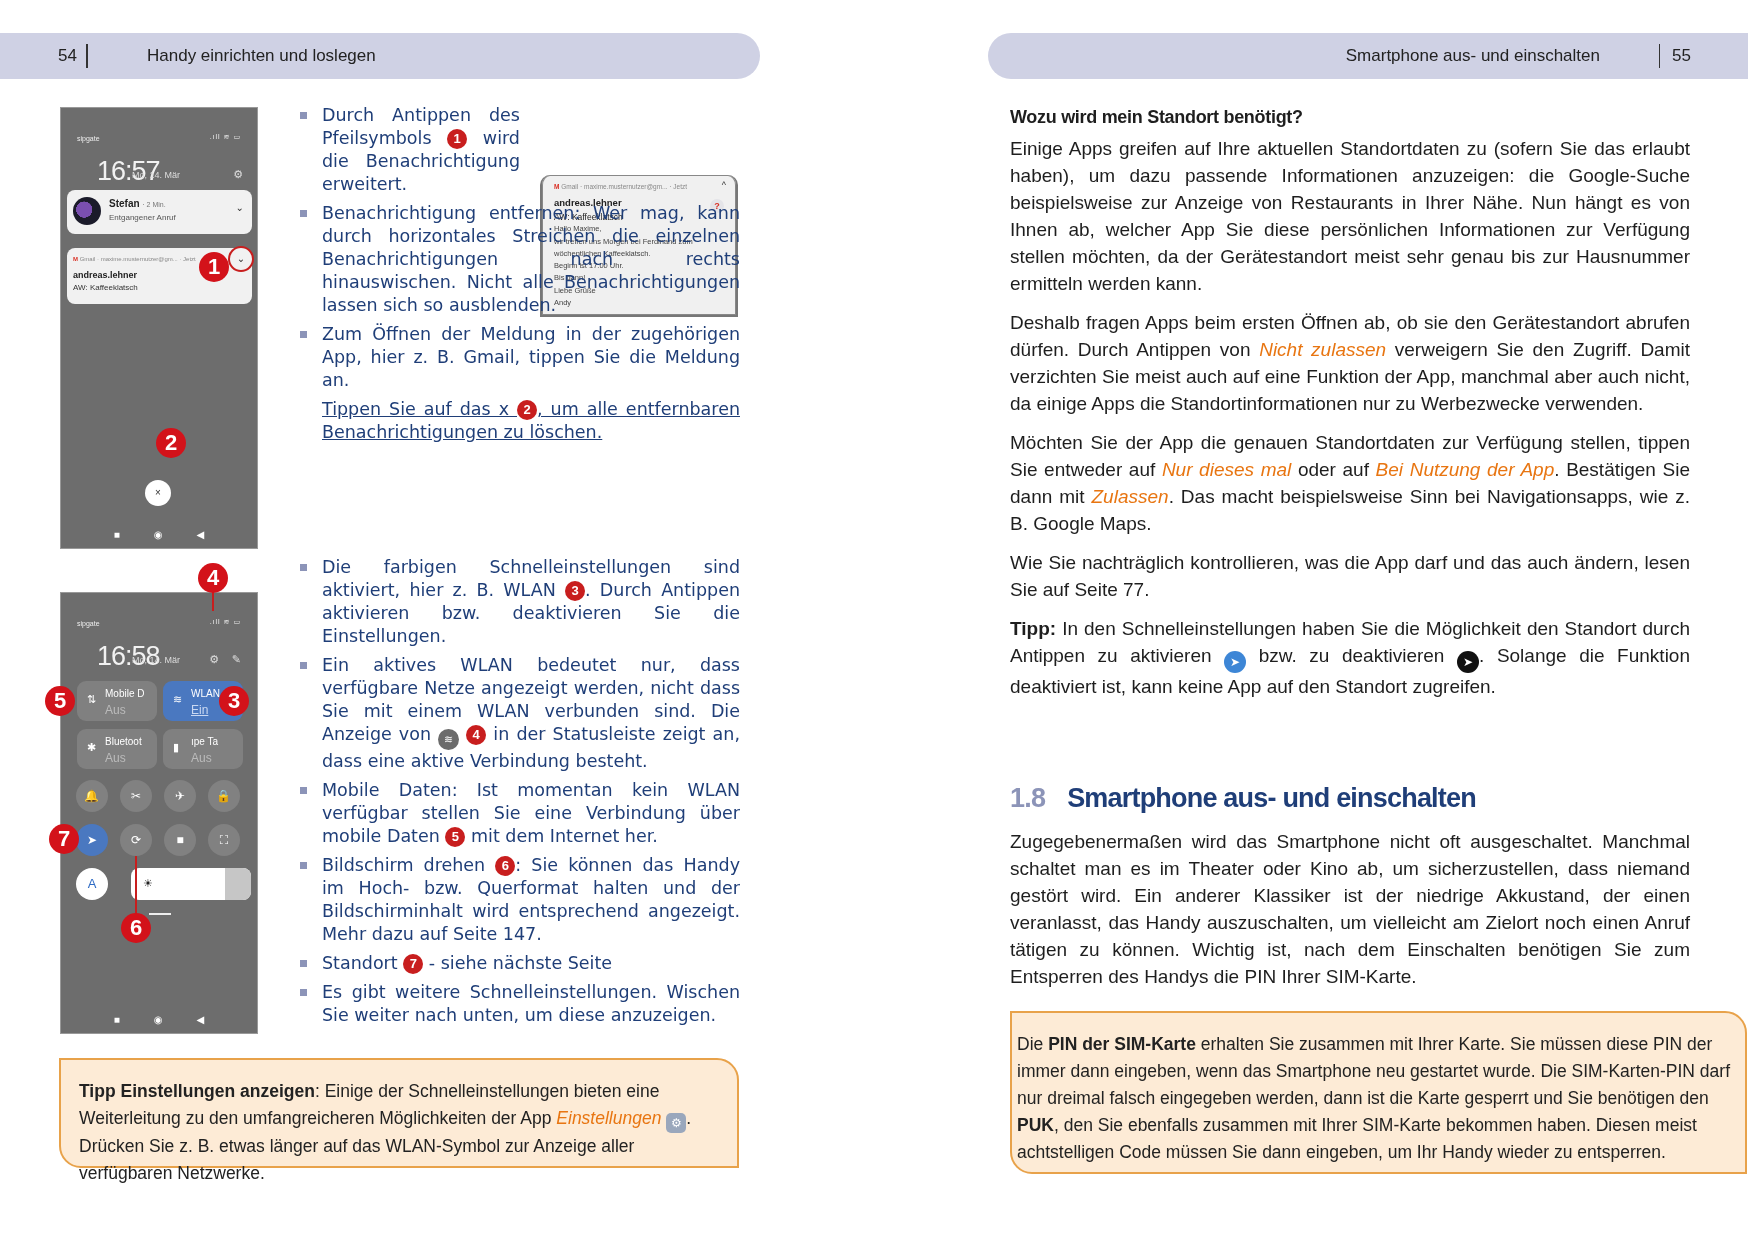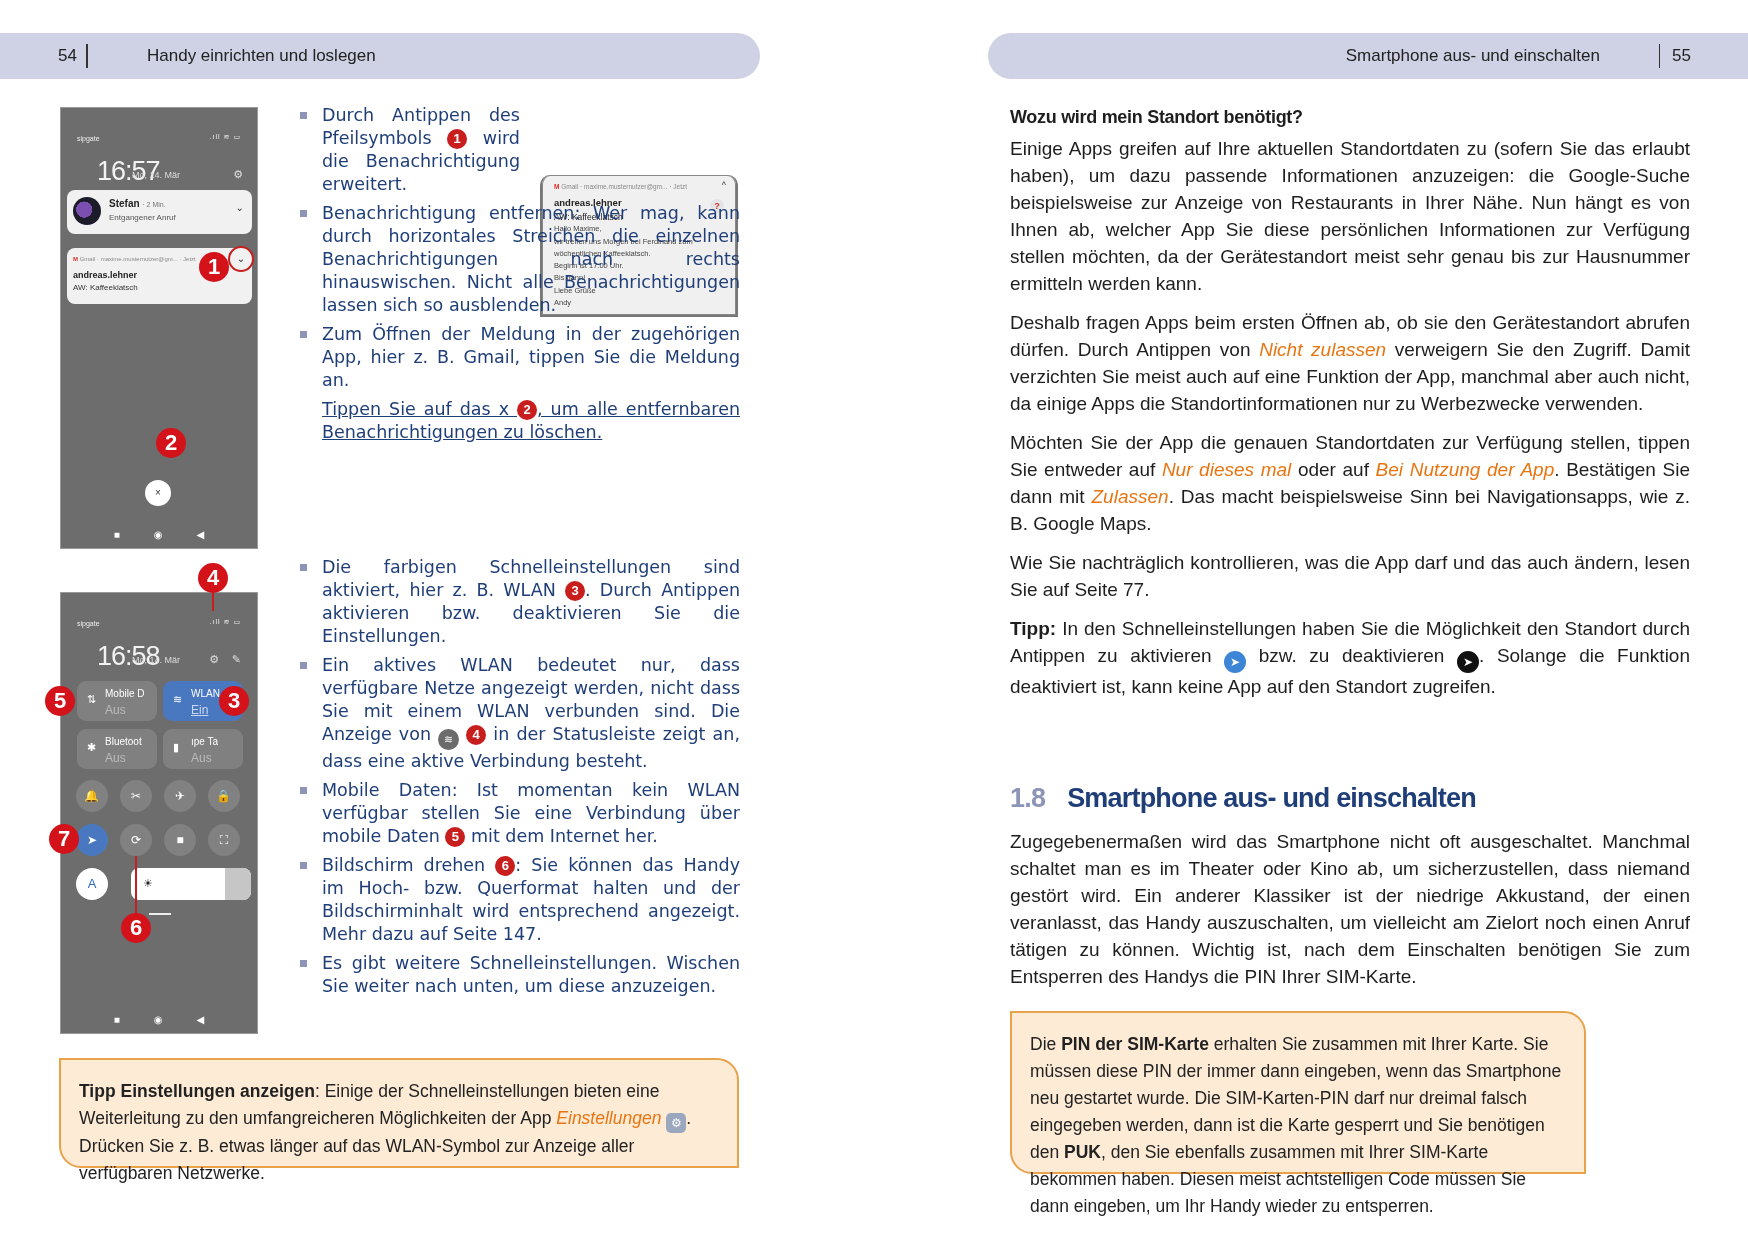--- a/index.html
+++ b/index.html
@@ -75,21 +75,21 @@
   .lcol ul { list-style: none; }
   .lcol li { position: relative; padding-left: 22px; margin-bottom: 6px; }
   .lcol li::before { content: ""; position: absolute; left: 0; top: 8px; width: 7px; height: 7px; background: #8c94b8; }
   .lcol p.cont { padding-left: 22px; margin-top: 4px; text-decoration: underline; }
   .num { display: inline-block; width: 20px; height: 20px; border-radius: 50%; background: #c81e1e; color: #fff; font-weight: bold; font-size: 13px; text-align: center; line-height: 20px; font-family: "Liberation Sans", sans-serif; vertical-align: 1px; }
   .wifi-dot { display: inline-block; width: 21px; height: 21px; border-radius: 50%; background: #6b6b6b; color: #fff; font-size: 11px; text-align: center; line-height: 21px; vertical-align: -3px; }
 
   
   .tipbox { position: absolute; background: #fdebd6; border: 2px solid #e8a24a; border-radius: 0 22px 0 22px; font-family: "Liberation Sans", sans-serif; color: #222; }
   .tip-left { left: 59px; top: 1058px; width: 680px; height: 110px; padding: 18px 18px; font-size: 17.5px; line-height: 27px; transform-origin: left; }
-  .tip-right { left: 1010px; top: 1011px; width: 576px; height: 163px; padding: 18px 18px; font-size: 17.5px; line-height: 27px; }
+  .tip-right { left: 1010px; top: 1011px; width: 737px; height: 163px; padding: 18px 5px; font-size: 17.5px; line-height: 27px; }
   .tipbox b { font-weight: bold; }
   .orange { color: #e87511; font-style: italic; }
   .gear-badge { display: inline-block; width: 20px; height: 20px; border-radius: 5px; background: #9aa7bc; color: #fff; font-size: 12px; text-align: center; line-height: 20px; vertical-align: -3px; }
 
   
   .rcol { position: absolute; left: 1010px; width: 680px; font-family: "Liberation Sans", sans-serif; font-size: 19px; line-height: 27px; color: #1e1e1e; text-align: justify; }
   .rcol p { margin-bottom: 12px; }
   .rcol h4 { font-size: 18px; font-weight: bold; margin-bottom: 4px; letter-spacing: -0.3px; }
   .loc-on { display: inline-block; width: 22px; height: 22px; border-radius: 50%; background: #3d86d6; color: #fff; font-size: 12px; text-align: center; line-height: 22px; vertical-align: -4px; }
   .loc-off { display: inline-block; width: 22px; height: 22px; border-radius: 50%; background: #111; color: #fff; font-size: 12px; text-align: center; line-height: 22px; vertical-align: -4px; }
@@ -231,20 +231,21 @@
   </ul>
   <p class="cont"><span>Tippen Sie auf das x</span> <span class="num">2</span><span>, um alle entfernbaren Benachrichtigungen zu löschen.</span></p>
 </div>
 
 <div class="lcol" style="top:556px">
   <ul>
     <li><span>Die farbigen Schnelleinstellungen sind aktiviert, hier z. B. WLAN</span> <span class="num">3</span><span>. Durch Antippen aktivieren bzw. deaktivieren Sie die Einstellungen.</span></li>
     <li><span>Ein aktives WLAN bedeutet nur, dass verfügbare Netze angezeigt werden, nicht dass Sie mit einem WLAN verbunden sind. Die Anzeige von</span> <span class="wifi-dot">≋</span> <span class="num">4</span> <span>in der Statusleiste zeigt an, dass eine aktive Verbindung besteht.</span></li>
     <li><span>Mobile Daten: Ist momentan kein WLAN verfügbar stellen Sie eine Verbindung über mobile Daten</span> <span class="num">5</span> <span>mit dem Internet her.</span></li>
     <li><span>Bildschirm drehen</span> <span class="num">6</span><span>: Sie können das Handy im Hoch- bzw. Querformat halten und der Bildschirminhalt wird entsprechend angezeigt. Mehr dazu auf Seite 147.</span></li>
+    <li><span>Standort</span> <span class="num">7</span> <span>- siehe nächste Seite</span></li>
     <li><span>Es gibt weitere Schnelleinstellungen. Wischen Sie weiter nach unten, um diese anzuzeigen.</span></li>
   </ul>
 </div>
 
 <div class="tipbox tip-left">
   <b>Tipp Einstellungen anzeigen</b><span>: Einige der Schnelleinstellungen bieten eine Weiterleitung zu den umfangreicheren Möglichkeiten der App </span><span class="orange">Einstellungen</span> <span class="gear-badge">⚙</span><span>. Drücken Sie z. B. etwas länger auf das WLAN-Symbol zur Anzeige aller verfügbaren Netzwerke.</span>
 </div>
 
 <div class="rcol" style="top:104px">
   <h4>Wozu wird mein Standort benötigt?</h4>

